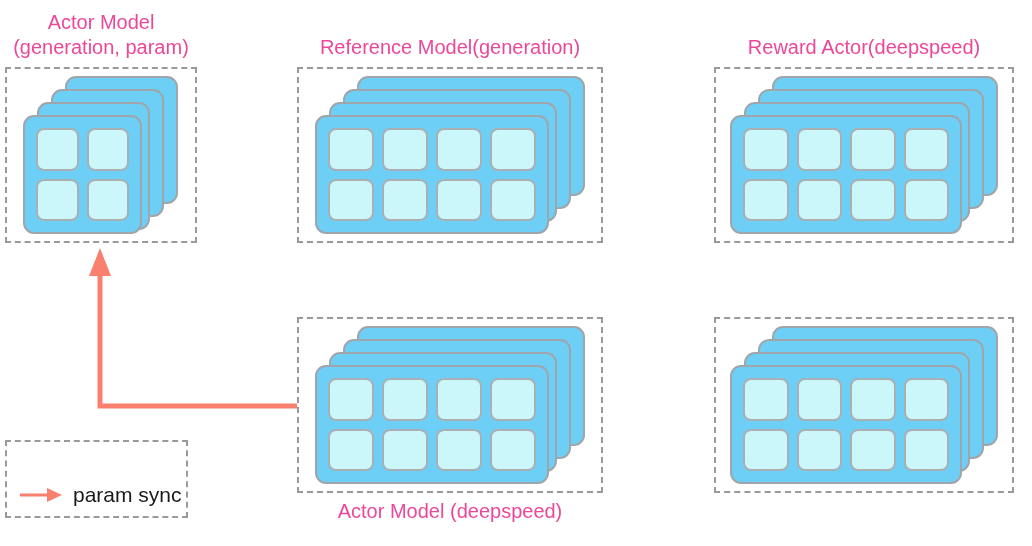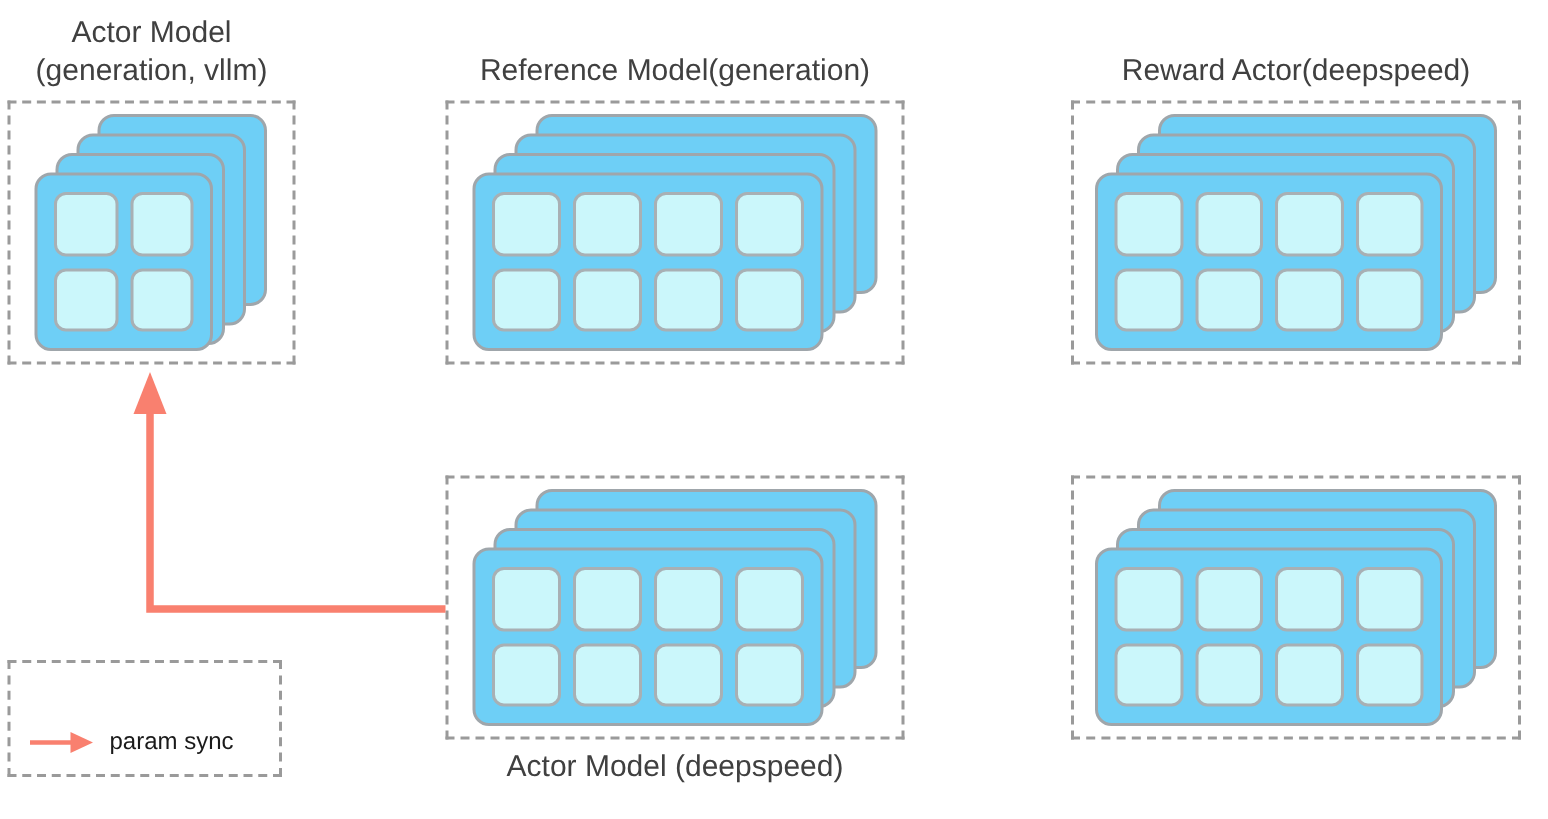--- a/index.html
+++ b/index.html
@@ -31,21 +31,21 @@
     bottom: 0;
     border: 2px dashed #9a9a9a;
     box-sizing: border-box;
     background: transparent;
   }
   .caption {
     position: absolute;
     left: 50%;
     transform: translateX(-50%);
     white-space: nowrap;
-    color: #404040;
+    color: #ec4899;
     font-size: 20px;
     line-height: 25px;
     text-align: center;
   }
   .caption.above {
     bottom: 100%;
     margin-bottom: 7px;
   }
   .caption.below {
     top: 100%;
@@ -107,36 +107,36 @@
     left: 14px;
     bottom: 12px;
     display: flex;
     align-items: center;
     gap: 10px;
   }
   .legend-arrow {
     display: block;
   }
   .legend-label {
-    font-size: 16px;
+    font-size: 21px;
     color: #1a1a1a;
     white-space: nowrap;
     line-height: 22px;
   }
 </style>
 </head>
 <body>
 
 <div id="canvas">
 
   <div class="group" id="g-actor-vllm" style="left:5px; top:67px; width:192px; height:176px;">
     <div class="dashed-box"></div>
     <div class="caption above">
       <div>Actor Model</div>
-      <div>(generation, vllm)</div>
+      <div>(generation, param)</div>
     </div>
     <div class="stack" style="left:18px; top:9px; width:155px; height:158px;">
       <div class="card back" style="left:42px; top:0px;   width:113px; height:128px;"></div>
       <div class="card back" style="left:28px; top:13px;  width:113px; height:128px;"></div>
       <div class="card back" style="left:14px; top:26px;  width:113px; height:128px;"></div>
       <div class="card front g2" style="left:0px; top:39px; width:119px; height:119px;">
         <div class="cell"></div>
         <div class="cell"></div>
         <div class="cell"></div>
         <div class="cell"></div>

